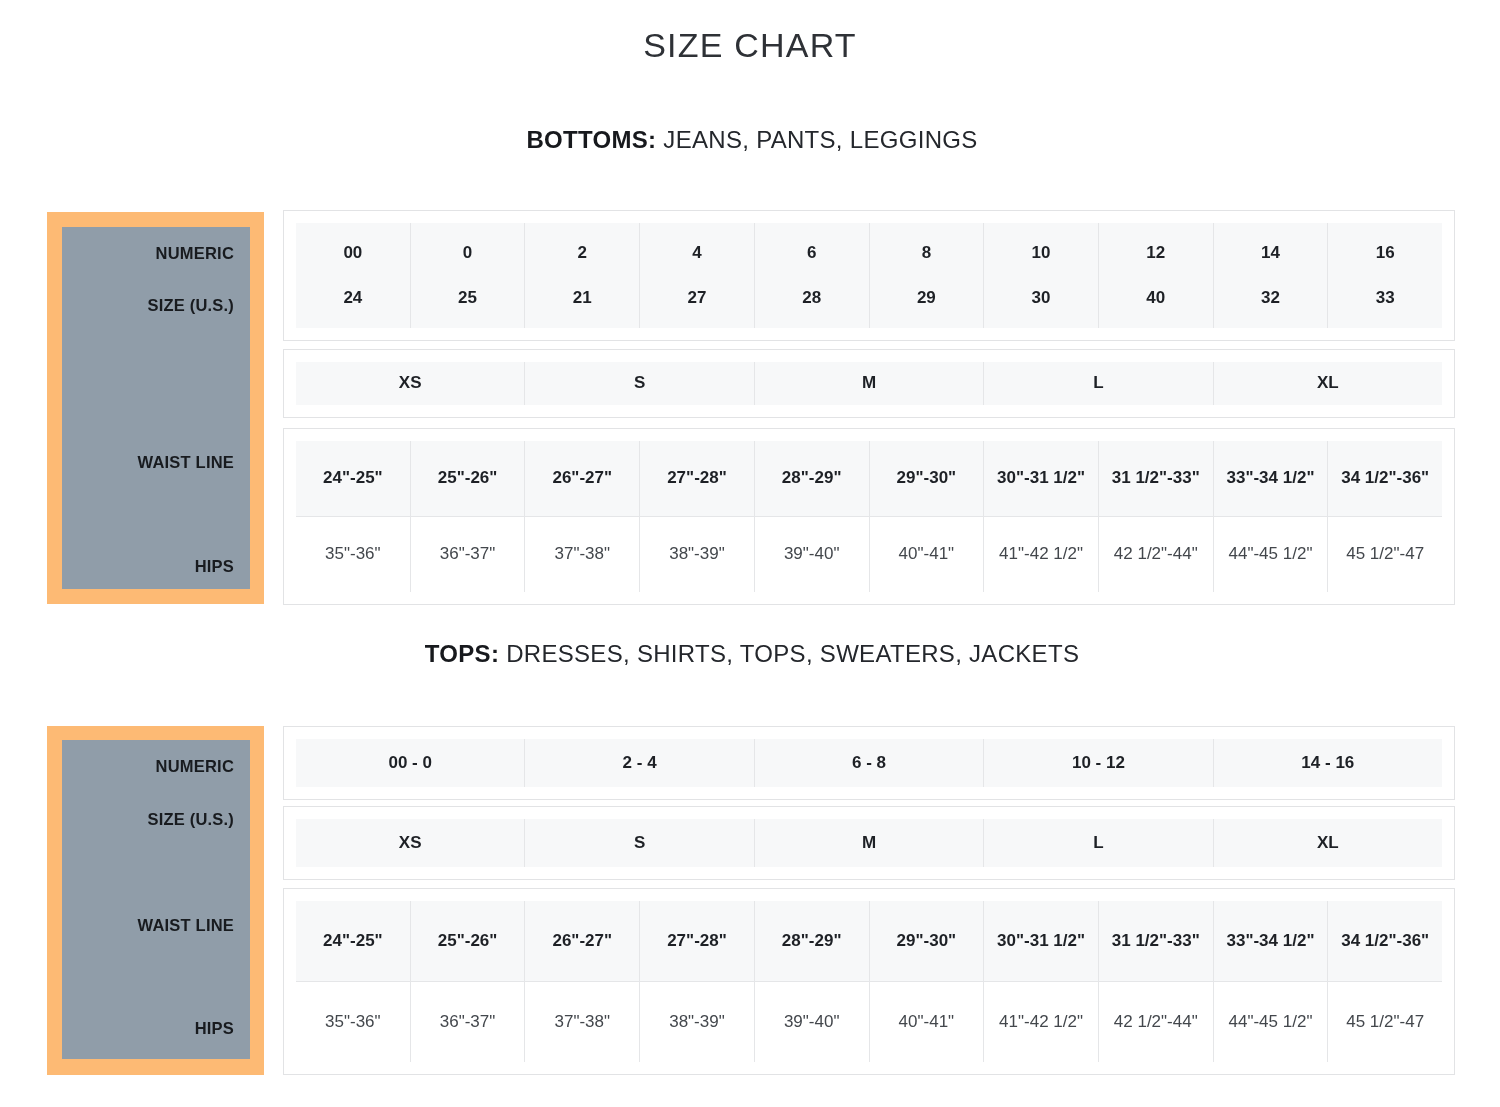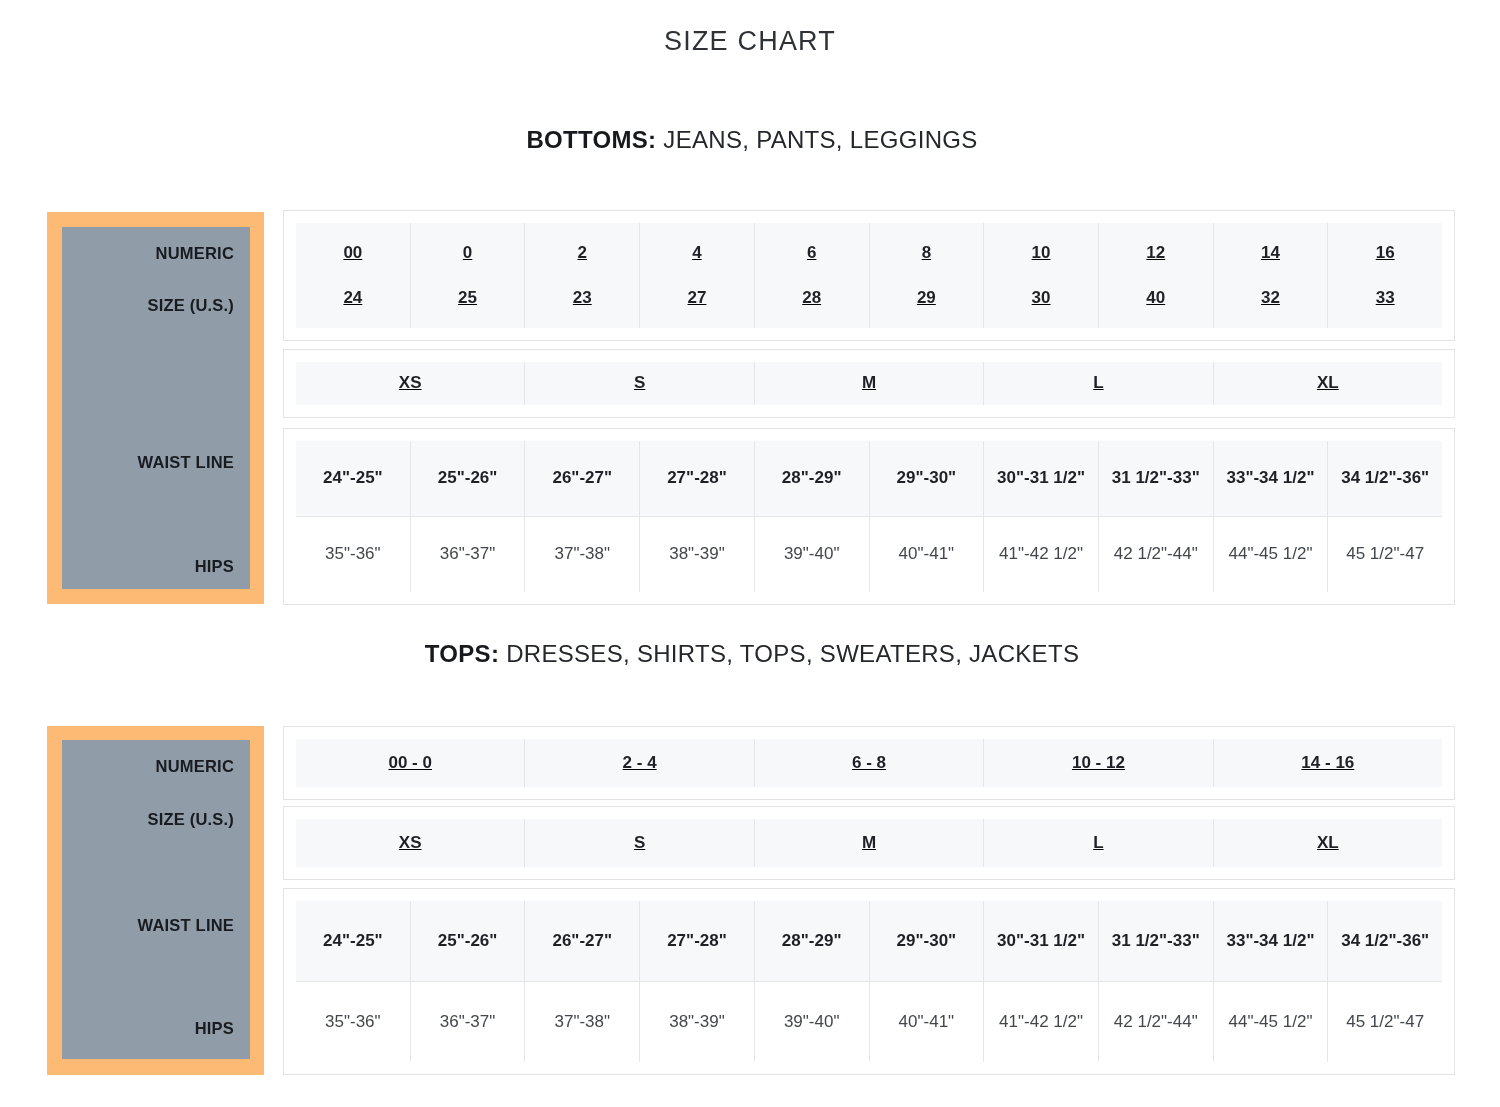--- a/index.html
+++ b/index.html
@@ -2,21 +2,21 @@
 <html><head>
 <meta charset="utf-8">
 <style>
   html,body{margin:0;padding:0;background:#ffffff;}
   .page{
     position:relative;width:1500px;height:1107px;background:#ffffff;
     font-family:"Liberation Sans",sans-serif;overflow:hidden;
   }
   .title{
     position:absolute;top:26px;left:0;width:100%;margin:0;text-align:center;
-    font-size:27px;font-weight:400;letter-spacing:1.2px;color:#2e3136;
+    font-size:34px;font-weight:400;letter-spacing:1.2px;color:#2e3136;
   }
   .section-heading{
     position:absolute;left:0;width:100%;margin:2px;text-align:center;
     font-size:24px;font-weight:400;color:#24272c;letter-spacing:0.3px;line-height:32px;
   }
   .section-heading .bold-part{font-weight:700;color:#17191d;}
   #bottoms-heading{top:122px;}
   #tops-heading{top:636px;}
 
   .side-panel{position:absolute;background:#fdba74;}
@@ -42,21 +42,21 @@
     position:absolute;left:283px;width:1172px;background:#ffffff;
     border:1px solid #e2e3e5;box-sizing:border-box;padding:12px;
   }
   #bottoms-band1{top:210px;height:131px;}
   #bottoms-band2{top:349px;height:69px;}
   #bottoms-band3{top:428px;height:177px;}
   #tops-band1{top:726px;height:74px;}
   #tops-band2{top:806px;height:74px;}
   #tops-band3{top:888px;height:187px;}
 
-  .cells{display:flex;width:100%;height:100%;text-decoration:underline;}
+  .cells{display:flex;width:100%;height:100%;}
   .cell{
     flex:1 1 0;background:#f7f8f9;display:flex;flex-direction:column;
     align-items:center;justify-content:center;text-align:center;
     border-left:1px solid #e5e6e8;box-sizing:border-box;
     font-size:17px;color:#1e2126;line-height:1.55;padding:0 6px;
   }
   .cell:first-child{border-left:none;}
   .bold{font-weight:700;}
   .two-line{justify-content:space-around;padding:8px 6px;}
   .two-line .v{display:block;font-weight:700;}
@@ -92,21 +92,21 @@
       <div class="cell two-line">
           <span class="v">00</span>
           <span class="v">24</span>
         </div>
       <div class="cell two-line">
           <span class="v">0</span>
           <span class="v">25</span>
         </div>
       <div class="cell two-line">
           <span class="v">2</span>
-          <span class="v">23</span>
+          <span class="v">21</span>
         </div>
       <div class="cell two-line">
           <span class="v">4</span>
           <span class="v">27</span>
         </div>
       <div class="cell two-line">
           <span class="v">6</span>
           <span class="v">28</span>
         </div>
       <div class="cell two-line">

